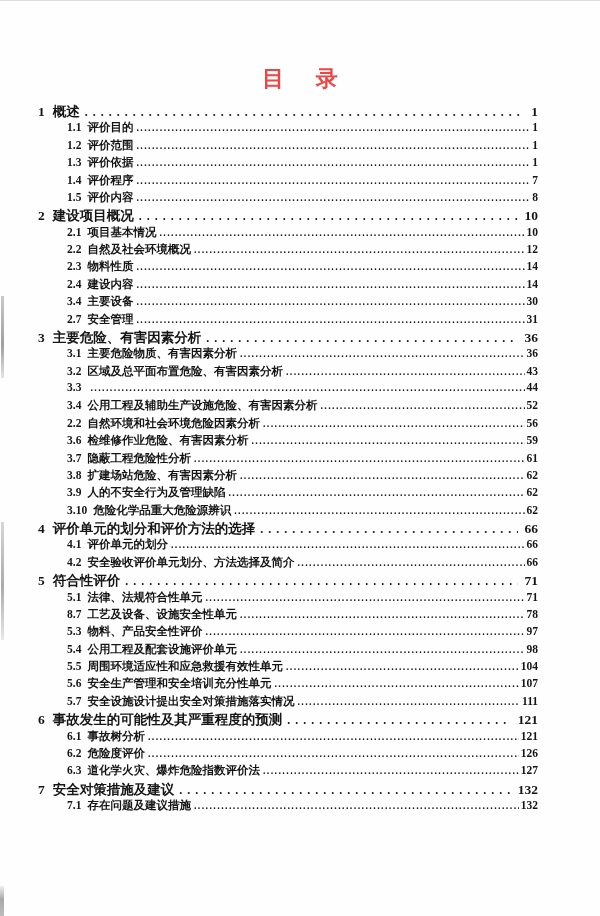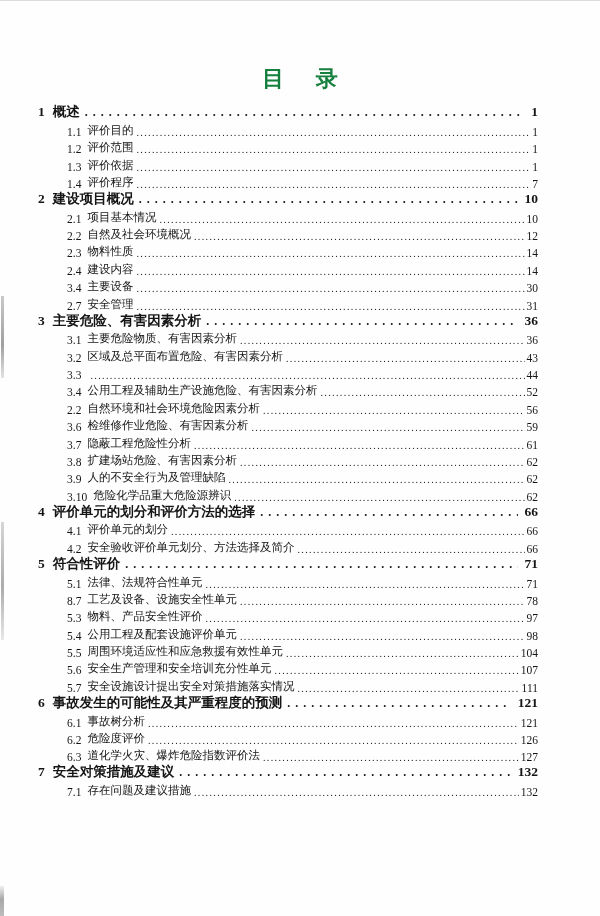--- a/index.html
+++ b/index.html
@@ -16,21 +16,21 @@
     color: #151515;
   }
   .doc-title {
     position: absolute;
     top: 64px; left: 0; right: 0;
     text-align: center;
     font-size: 22px;
     font-weight: bold;
     letter-spacing: 13px;
     padding-left: 13px;
-    color: #15803d;
+    color: #ef4444;
   }
   .toc {
     position: absolute;
     left: 38px; top: 103px; right: 62px;
   }
   .row {
     display: flex;
     align-items: baseline;
     height: 17.38px;
     white-space: nowrap;
@@ -48,21 +48,21 @@
   }
   .page-num { flex: 0 0 auto; text-align: right; }
 
   
   .lvl1 { font-size: 13.5px; font-weight: bold; }
   .lvl1 .num { margin-right: 8px; }
   .lvl1 .leader { margin-left: 5px; letter-spacing: 5px; font-size: 12px; }
   .lvl1 .page-num { font-size: 13.5px; padding-left: 7px; }
 
   
-  .lvl2 { font-size: 11.5px; font-weight: normal; padding-left: 29px; align-items: flex-end; }
+  .lvl2 { font-size: 11.5px; font-weight: bold; padding-left: 29px; }
   .lvl2 .num { margin-right: 6px; }
   .lvl2 .leader { margin-left: 3px; letter-spacing: 1.4px; font-size: 10px; }
   .lvl2 .page-num { font-size: 11.5px; padding-left: 2px; }
 
   
   .artifact { position: absolute; pointer-events: none; }
   .edge-line-1 {
     left: 1px; top: 296px; width: 2.5px; height: 82px;
     background: linear-gradient(to bottom, #c9c9c9, #9f9f9f 60%, #e3e3e3);
   }
@@ -111,20 +111,26 @@
         <span class="ttl">评价依据</span>
         <span class="leader"></span>
         <span class="page-num">1</span>
       </div>
       <div class="row lvl2">
         <span class="num">1.4</span>
         <span class="ttl">评价程序</span>
         <span class="leader"></span>
         <span class="page-num">7</span>
       </div>
+      <div class="row lvl2">
+        <span class="num">1.5</span>
+        <span class="ttl">评价内容</span>
+        <span class="leader"></span>
+        <span class="page-num">8</span>
+      </div>
       <div class="row lvl1">
         <span class="num">2</span>
         <span class="ttl">建设项目概况</span>
         <span class="leader"></span>
         <span class="page-num">10</span>
       </div>
       <div class="row lvl2">
         <span class="num">2.1</span>
         <span class="ttl">项目基本情况</span>
         <span class="leader"></span>

